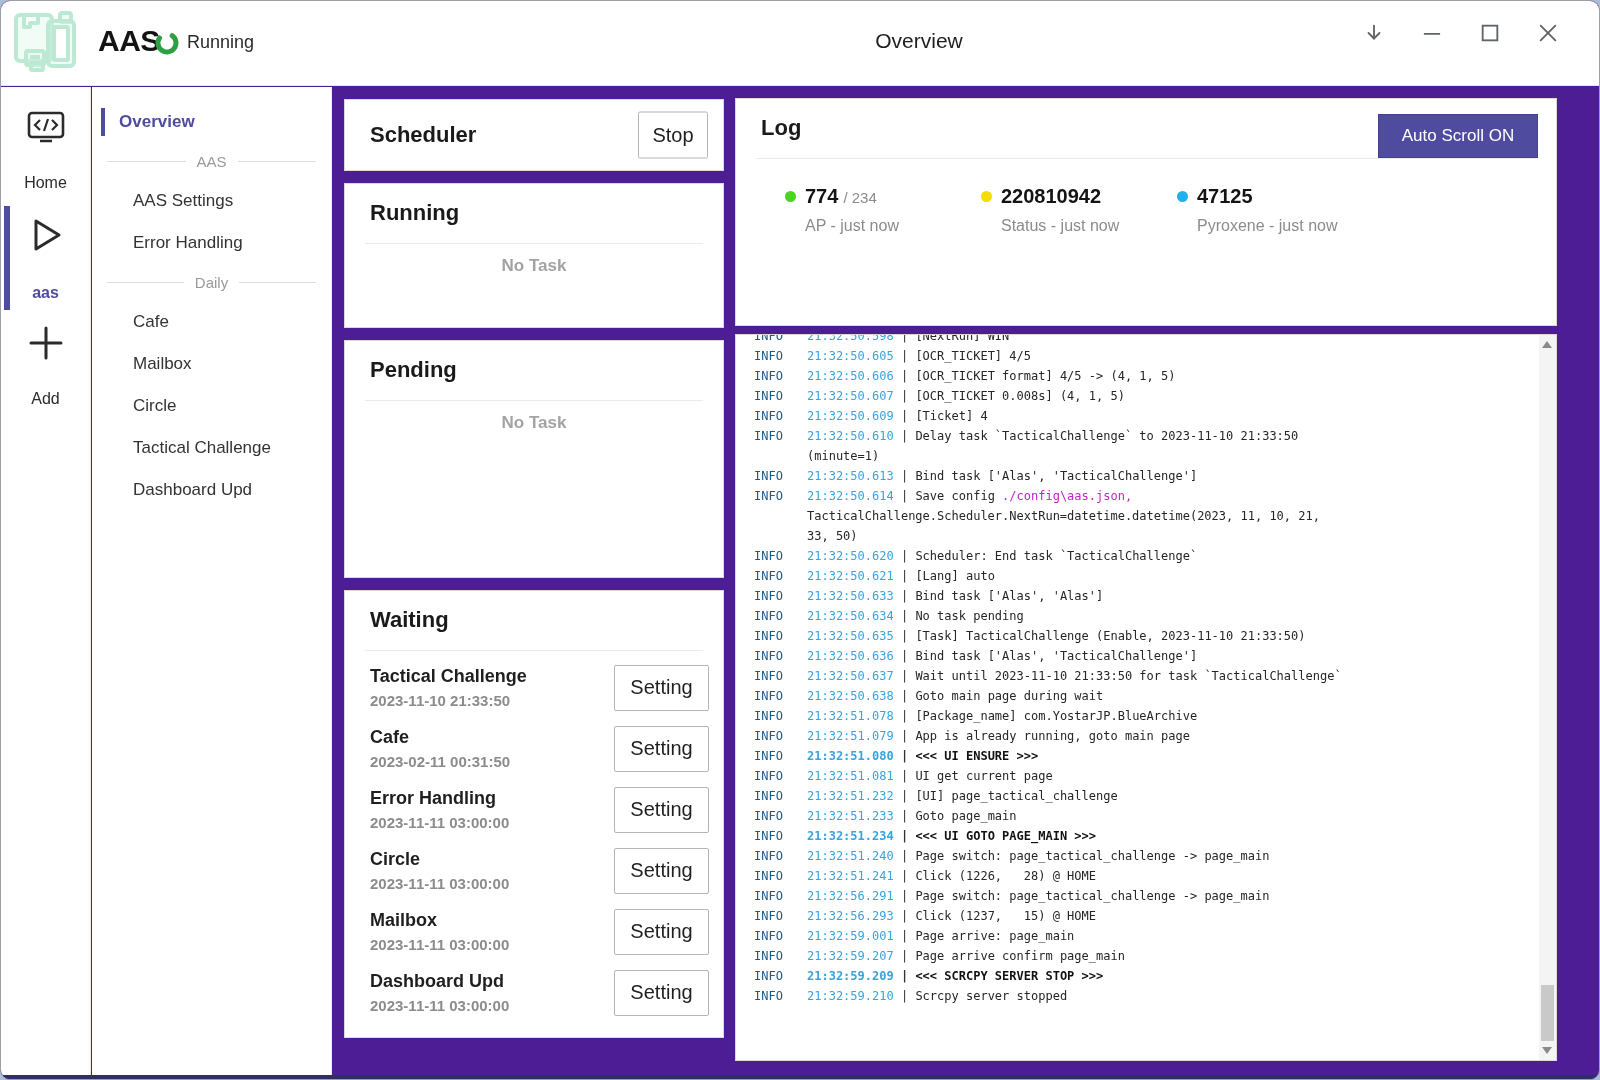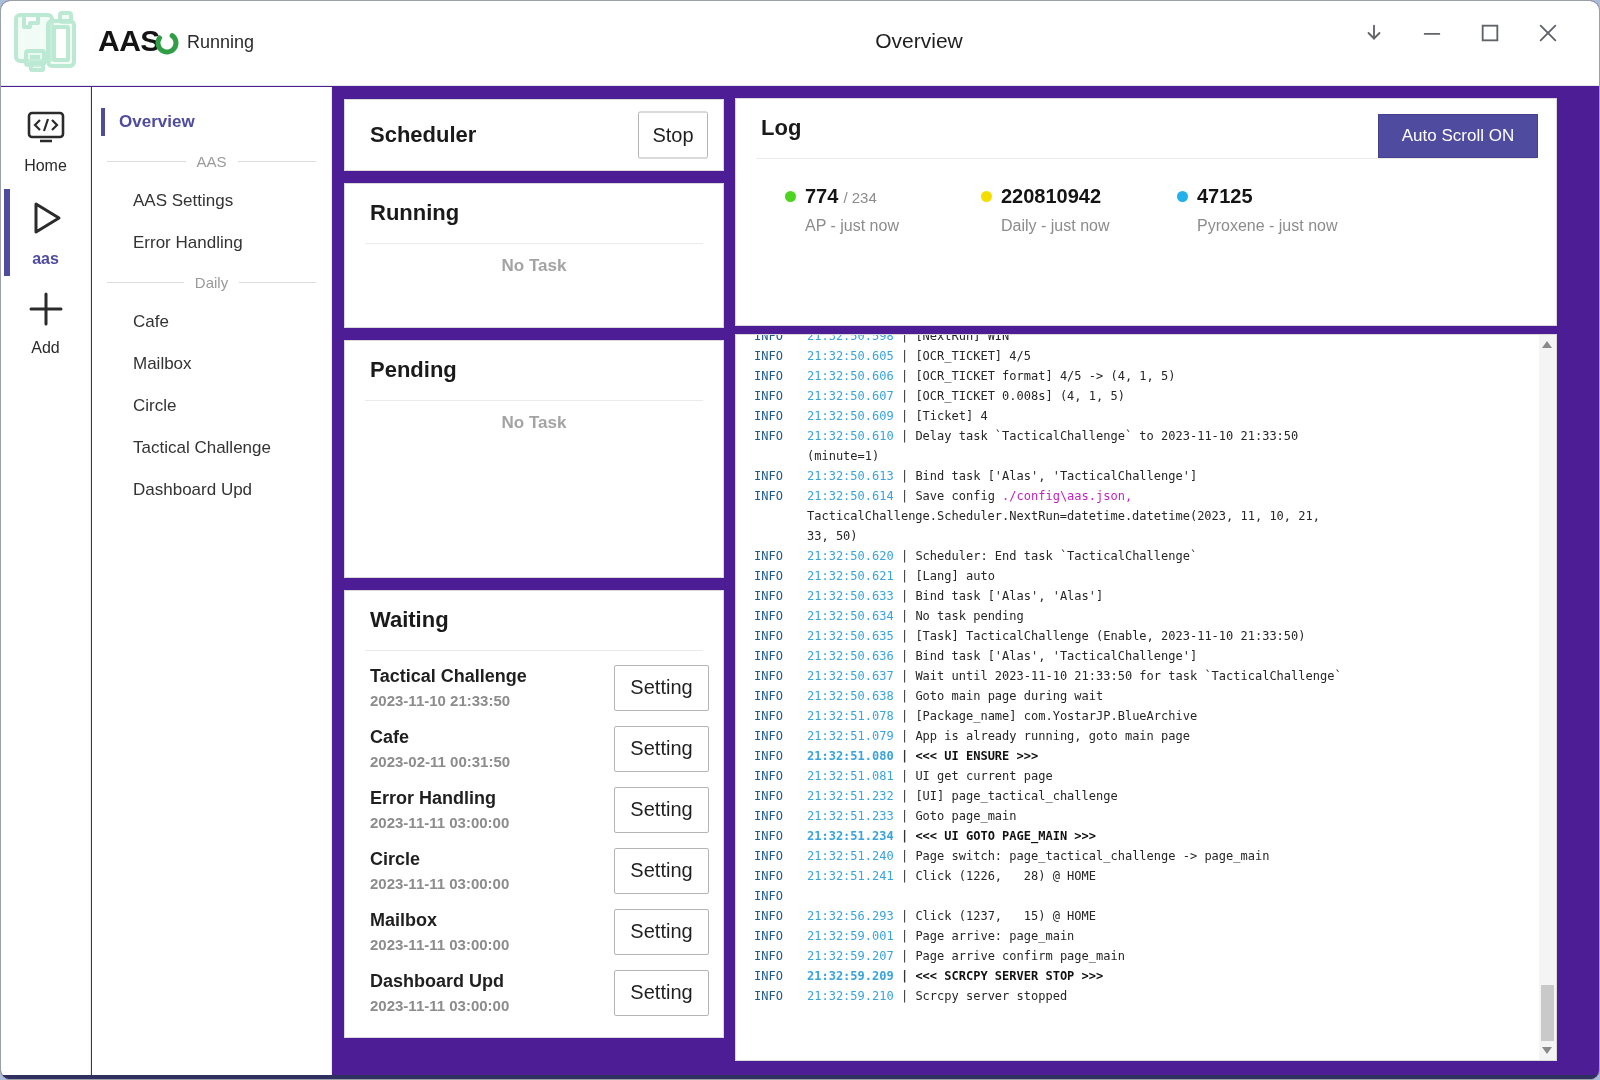--- a/index.html
+++ b/index.html
@@ -19,21 +19,21 @@
   .page-title { position:absolute; left:918px; top:28px; transform:translateX(-50%);
                 font-size:21px; color:#1f1f1f; }
   .win-controls { position:absolute; right:38px; top:19px; display:flex; gap:32px; }
   .win-btn { width:26px; height:26px; display:flex; align-items:center; justify-content:center;
              background:none; border:none; cursor:pointer; }
 
   
   .icon-sidebar { position:absolute; top:86px; left:0; width:90px; bottom:4px; background:#fff;
                   border-right:1px solid #ececec; padding-top:12px; }
   .side-item { position:relative; display:flex; flex-direction:column; align-items:center;
-               gap:7px; padding:11px 0; cursor:pointer; }
+               gap:24px; padding:11px 0; cursor:pointer; }
   .side-item .lbl { font-size:16px; color:#2b2b2b; }
   .side-item.active .lbl { color:#4f4b9e; font-weight:700; font-size:16px; }
   .side-item.active::before { content:""; position:absolute; left:3px; top:3px; bottom:3px;
                               width:6px; background:#4f4b9e; }
 
   
   .nav-sidebar { position:absolute; top:86px; left:91px; width:240px; bottom:4px;
                  background:#fff; border-right:1px solid #ececec; padding-top:14px; }
   .nav-item { position:relative; height:42px; line-height:42px; padding-left:41px;
               font-size:17px; color:#333; cursor:pointer; }
@@ -282,21 +282,21 @@
     <div class="hdivider"></div>
     <div class="stats">
         <div class="stat">
           <span class="dot" style="background: rgb(75, 212, 32);"></span>
           <div><span class="val">774</span><span class="frac">/ 234</span></div>
           <div class="lbl">AP - just now</div>
         </div>
         <div class="stat">
           <span class="dot" style="background: rgb(244, 222, 0);"></span>
           <div><span class="val">220810942</span></div>
-          <div class="lbl">Daily - just now</div>
+          <div class="lbl">Status - just now</div>
         </div>
         <div class="stat">
           <span class="dot" style="background: rgb(35, 177, 235);"></span>
           <div><span class="val">47125</span></div>
           <div class="lbl">Pyroxene - just now</div>
         </div>
       </div>
   </div>
 
   <div id="console">
@@ -322,21 +322,21 @@
         <div class="log-line"><span class="lvl">INFO</span><span class="body"><span class="time">21:32:50.638</span><span class="sep"> | </span><span>Goto main page during wait</span></span></div>
         <div class="log-line"><span class="lvl">INFO</span><span class="body"><span class="time">21:32:51.078</span><span class="sep"> | </span><span>[Package_name] com.YostarJP.BlueArchive</span></span></div>
         <div class="log-line"><span class="lvl">INFO</span><span class="body"><span class="time">21:32:51.079</span><span class="sep"> | </span><span>App is already running, goto main page</span></span></div>
         <div class="log-line"><span class="lvl">INFO</span><span class="body strong"><span class="time">21:32:51.080</span><span class="sep"> | </span><span>&lt;&lt;&lt; UI ENSURE &gt;&gt;&gt;</span></span></div>
         <div class="log-line"><span class="lvl">INFO</span><span class="body"><span class="time">21:32:51.081</span><span class="sep"> | </span><span>UI get current page</span></span></div>
         <div class="log-line"><span class="lvl">INFO</span><span class="body"><span class="time">21:32:51.232</span><span class="sep"> | </span><span>[UI] page_tactical_challenge</span></span></div>
         <div class="log-line"><span class="lvl">INFO</span><span class="body"><span class="time">21:32:51.233</span><span class="sep"> | </span><span>Goto page_main</span></span></div>
         <div class="log-line"><span class="lvl">INFO</span><span class="body strong"><span class="time">21:32:51.234</span><span class="sep"> | </span><span>&lt;&lt;&lt; UI GOTO PAGE_MAIN &gt;&gt;&gt;</span></span></div>
         <div class="log-line"><span class="lvl">INFO</span><span class="body"><span class="time">21:32:51.240</span><span class="sep"> | </span><span>Page switch: page_tactical_challenge -&gt; page_main</span></span></div>
         <div class="log-line"><span class="lvl">INFO</span><span class="body"><span class="time">21:32:51.241</span><span class="sep"> | </span><span>Click (1226,   28) @ HOME</span></span></div>
-        <div class="log-line"><span class="lvl">INFO</span></div>
+        <div class="log-line"><span class="lvl">INFO</span><span class="body"><span class="time">21:32:56.291</span><span class="sep"> | </span><span>Page switch: page_tactical_challenge -&gt; page_main</span></span></div>
         <div class="log-line"><span class="lvl">INFO</span><span class="body"><span class="time">21:32:56.293</span><span class="sep"> | </span><span>Click (1237,   15) @ HOME</span></span></div>
         <div class="log-line"><span class="lvl">INFO</span><span class="body"><span class="time">21:32:59.001</span><span class="sep"> | </span><span>Page arrive: page_main</span></span></div>
         <div class="log-line"><span class="lvl">INFO</span><span class="body"><span class="time">21:32:59.207</span><span class="sep"> | </span><span>Page arrive confirm page_main</span></span></div>
         <div class="log-line"><span class="lvl">INFO</span><span class="body strong"><span class="time">21:32:59.209</span><span class="sep"> | </span><span>&lt;&lt;&lt; SCRCPY SERVER STOP &gt;&gt;&gt;</span></span></div>
         <div class="log-line"><span class="lvl">INFO</span><span class="body"><span class="time">21:32:59.210</span><span class="sep"> | </span><span>Scrcpy server stopped</span></span></div>
       </div>
     <div class="scrollbar">
       <div class="sb-up"></div>
       <div class="sb-thumb"></div>
       <div class="sb-down"></div>

